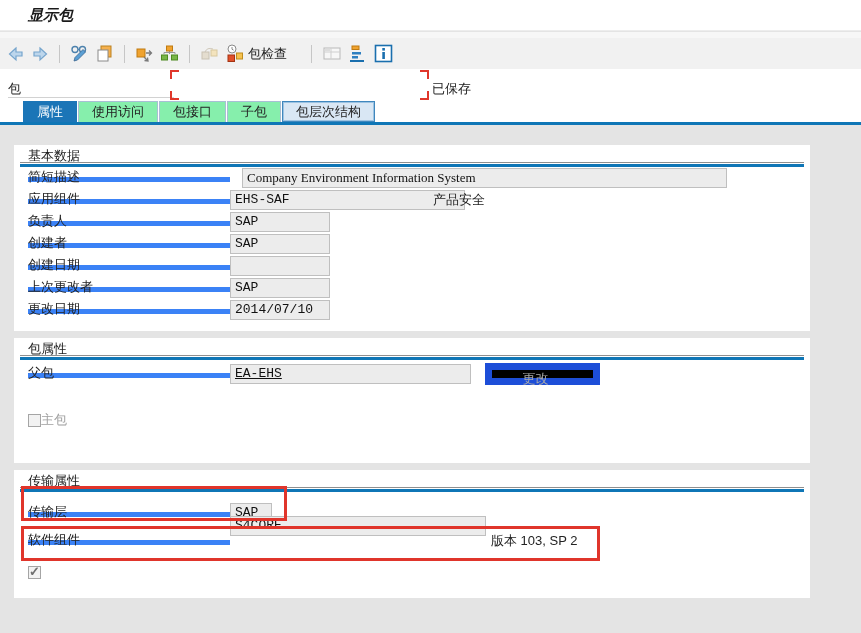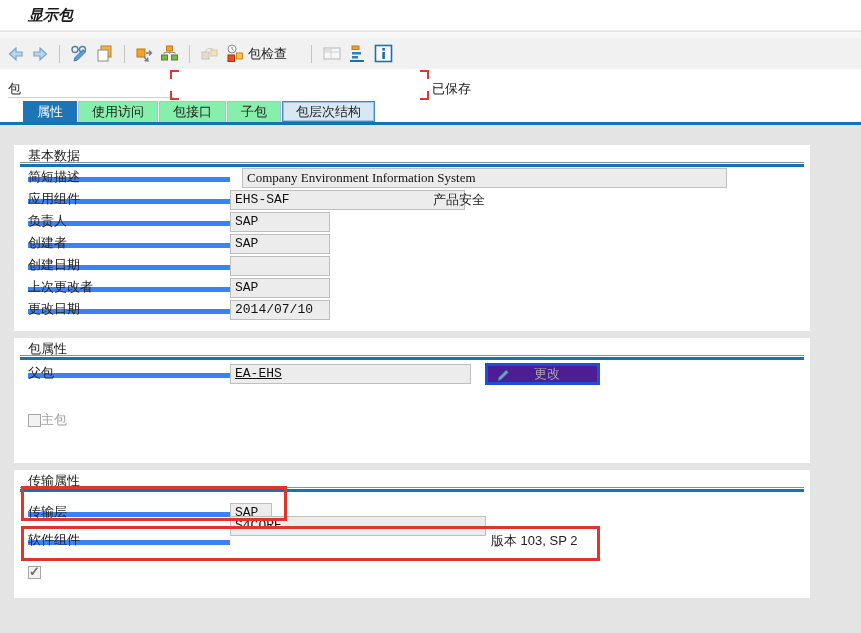--- a/index.html
+++ b/index.html
@@ -55,21 +55,21 @@
   .sec-blue { position:absolute; left:6px; top:19px; width:784px; height:3px; background:#0f76b6; }
 
   .f-label { position:absolute; left:14px; width:202px; height:14px; border-bottom:5px solid #3b82f6; color:#232323; }
   .f-field { position:absolute; left:216px; height:20px; line-height:18px; background:#ececec; border:1px solid #bfbfbf; padding:0 4px; font-family:"Liberation Mono","DejaVu Sans Mono",monospace; font-size:13px; color:#111; white-space:nowrap; overflow:hidden; }
   .f-field.prop { font-family:Liberation Serif, serif;margin-left:12px; }
   .w-desc { width:485px; } .w-comp { width:235px; } .w-small { width:100px; }
   .w-super { width:241px; } .w-tl { width:42px; } .w-sc { width:256px; }
   .f-suffix { position:absolute; left:419px; line-height:20px; }
   .link { text-decoration:underline; }
 
-  .chg-btn { position:absolute; left:471px; width:115px; height:22px; background:#4c1d95; border:3px solid #1d4ed8; display:flex; align-items:center; }
+  .chg-btn { position:absolute; left:471px; width:115px; height:22px; background:#000000; border:7px solid #1d4ed8; display:flex; align-items:center;flex-direction:column; }
   .chg-btn svg { margin-left:8px; }
   .chg-btn span { flex:1; text-align:center; color:#a9a9a9; margin-right:14px; }
 
   .cb-row { position:absolute; left:14px; display:flex; align-items:center; color:#9f9f9f; }
   .cb { width:13px; height:13px; background:#f2f2f2; border:1px solid #a5a5a5; position:relative; }
   .cb.checked::after { content:"✓"; position:absolute; left:0; top:-3px; font-size:13px; font-weight:bold; color:#6f6f6f; }
 
   .version { position:absolute; left:477px; line-height:20px; color:#232323; }
 
   

